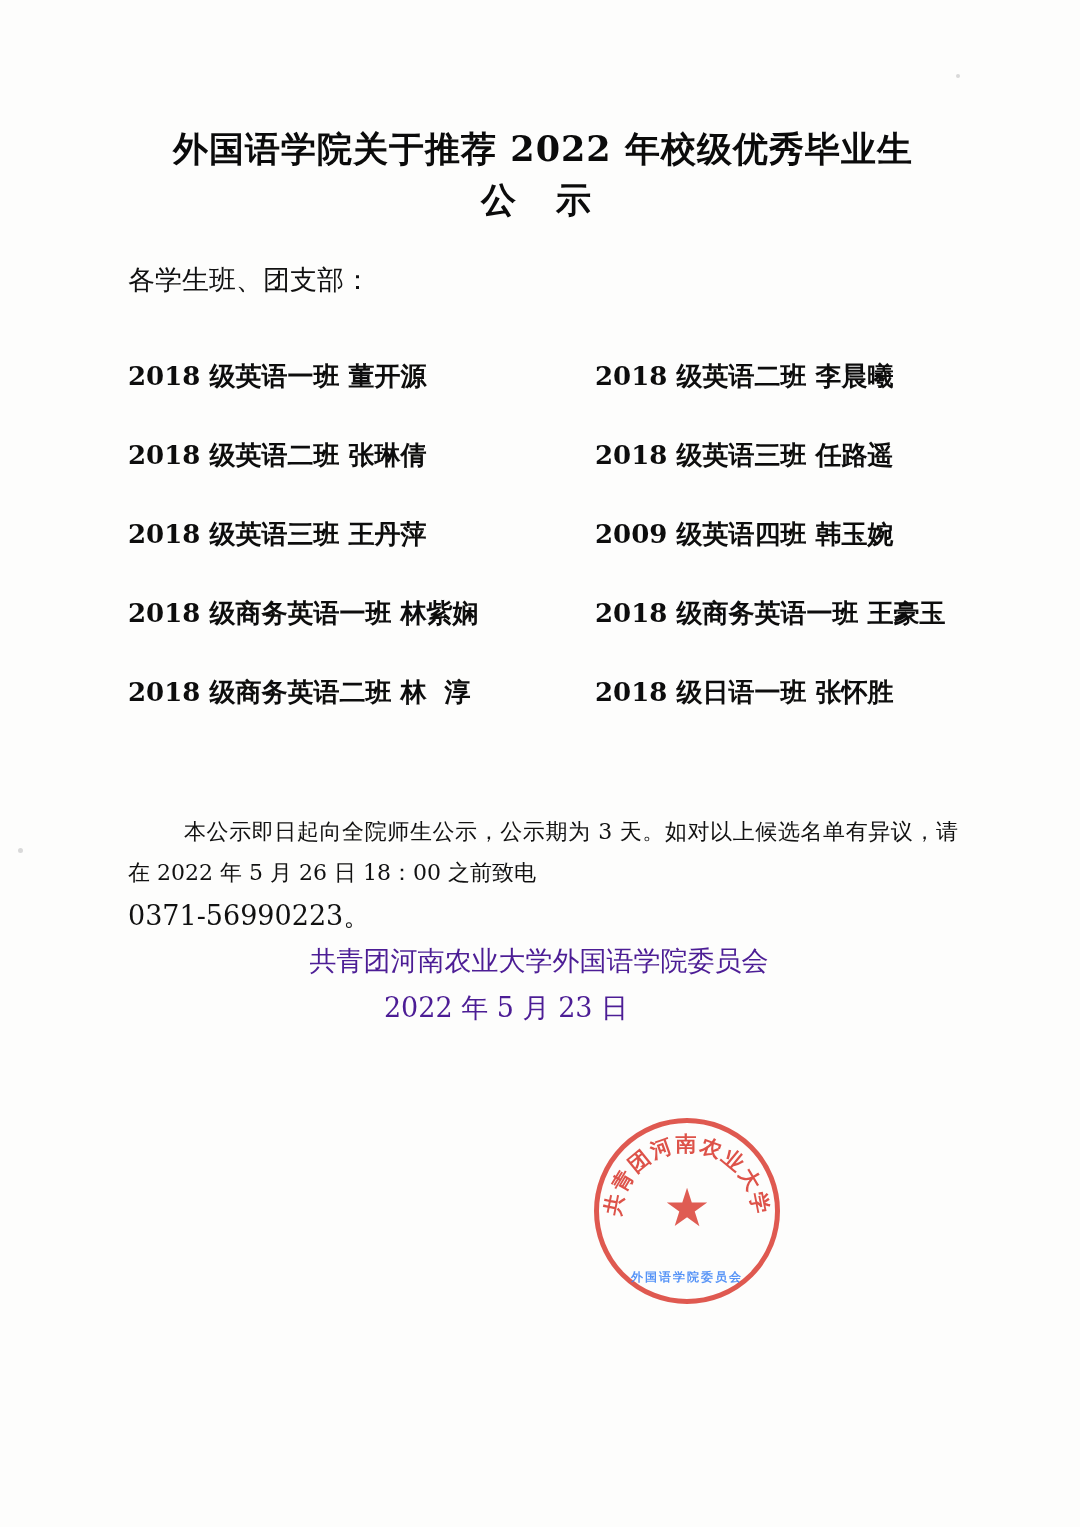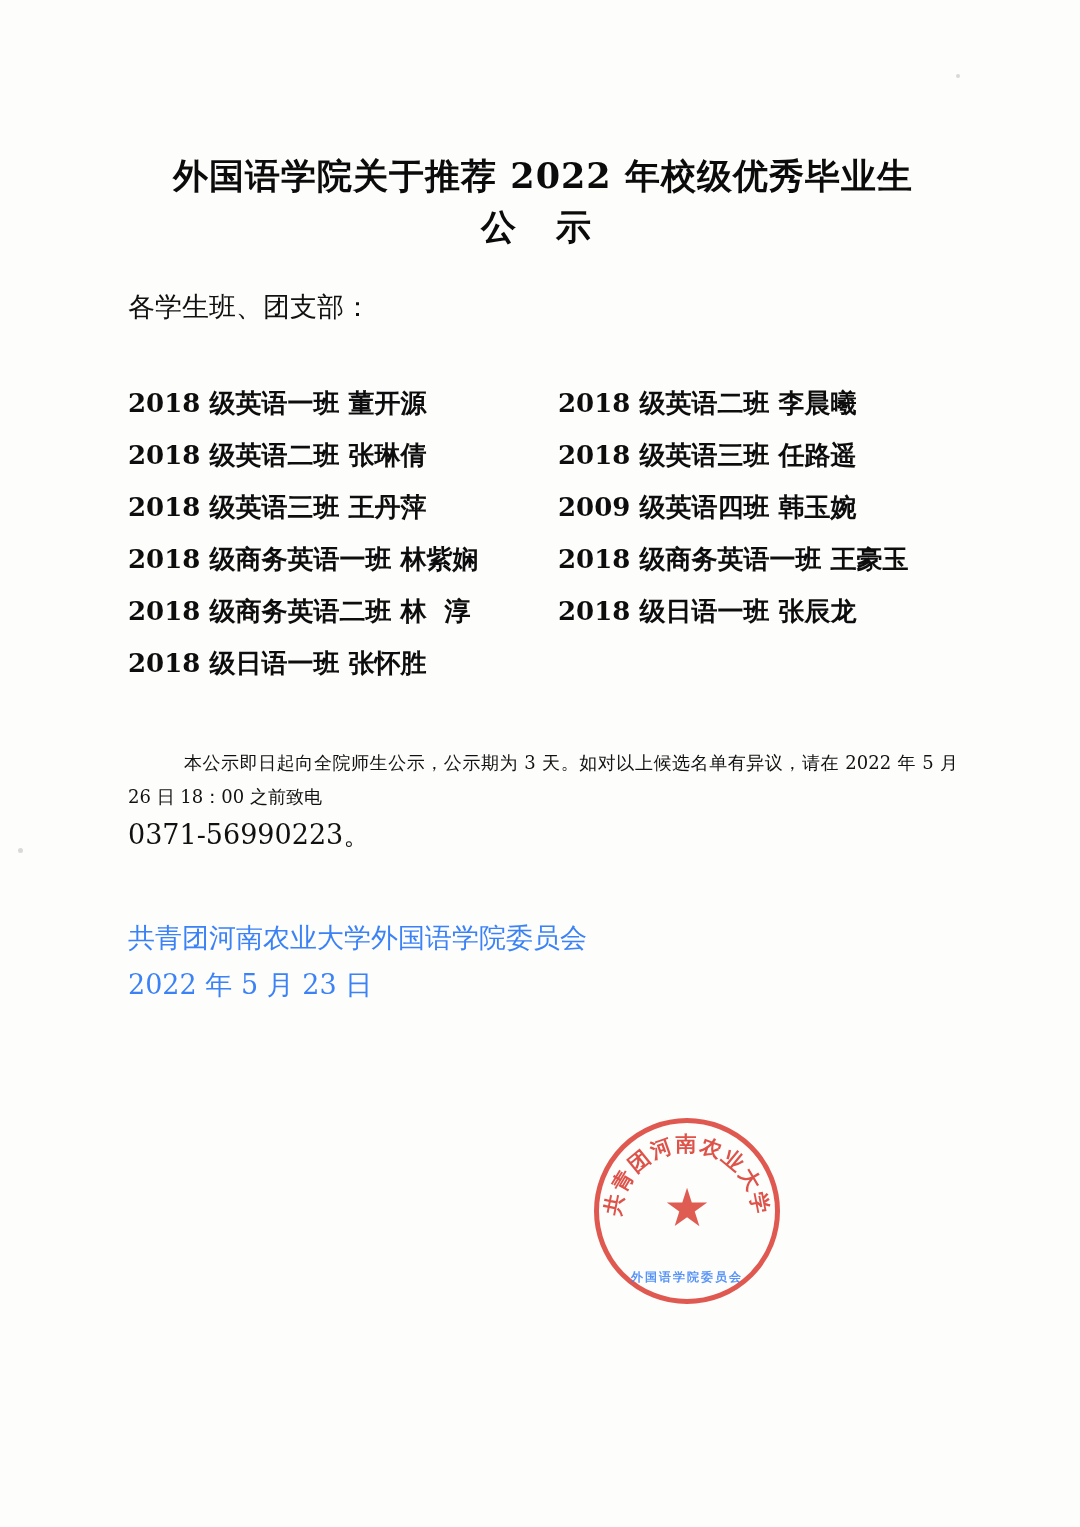--- a/index.html
+++ b/index.html
@@ -18,21 +18,21 @@
   .page {
     position: absolute;
     left: 0; top: 0;
     width: 1080px;
     height: 1527px;
     background: #fdfdfc;
   }
   .content {
     position: absolute;
     left: 128px;
-    top: 152px;
+    top: 125px;
     width: 830px;
   }
   .title-block {
     text-align: center;
     font-weight: bold;
     font-size: 35px;
     line-height: 1.35;
     letter-spacing: 1px;
     color: #0b0b0b;
   }
@@ -59,42 +59,42 @@
   .names-grid {
     margin-top: 54px;
     display: grid;
     grid-template-columns: 430px 400px;
     row-gap: 10px;
     column-gap: 0px;
     font-size: 26px;
     font-weight: 600;
     line-height: 1.62;
     color: #0d0d0d;
+    gap: 37px;
   }
   .name-cell {
     white-space: pre;
   }
   .closing {
     margin-top: 62px;
-    font-size: 18px;
+    font-size: 22px;
     line-height: 1.85;
     text-align: justify;
     color: #111;
   }
   .phone-line {
     font-size: 27px;
     line-height: 1.6;
   }
   .signature {
-    margin-top: 58px;
-    text-align: left;
+    text-align: center;
     font-size: 27px;
     line-height: 1.75;
     padding-right: 8px;
-    color: #3b82f6;
+    color: #4c1d95;
   }
   .sig-date {
     padding-right: 66px;
   }
   
   .seal {
     position: absolute;
     left: 594px;
     top: 1118px;
     width: 186px;
@@ -171,21 +171,20 @@
     <div class="names-grid">
       <div class="name-cell">2018 级英语一班 董开源</div>
       <div class="name-cell">2018 级英语二班 李晨曦</div>
       <div class="name-cell">2018 级英语二班 张琳倩</div>
       <div class="name-cell">2018 级英语三班 任路遥</div>
       <div class="name-cell">2018 级英语三班 王丹萍</div>
       <div class="name-cell">2009 级英语四班 韩玉婉</div>
       <div class="name-cell">2018 级商务英语一班 林紫娴</div>
       <div class="name-cell">2018 级商务英语一班 王豪玉</div>
       <div class="name-cell">2018 级商务英语二班 林  淳</div>
-      <div class="name-cell">2018 级日语一班 张辰龙</div>
       <div class="name-cell">2018 级日语一班 张怀胜</div>
       <div class="name-cell"></div>
     </div>
 
     <div class="closing indent">本公示即日起向全院师生公示，公示期为 3 天。如对以上候选名单有异议，请在 2022 年 5 月 26 日 18：00 之前致电</div>
     <div class="phone-line">0371-56990223。</div>
 
     <div class="signature">
       <div>共青团河南农业大学外国语学院委员会</div>
       <div class="sig-date">2022 年 5 月 23 日</div>

